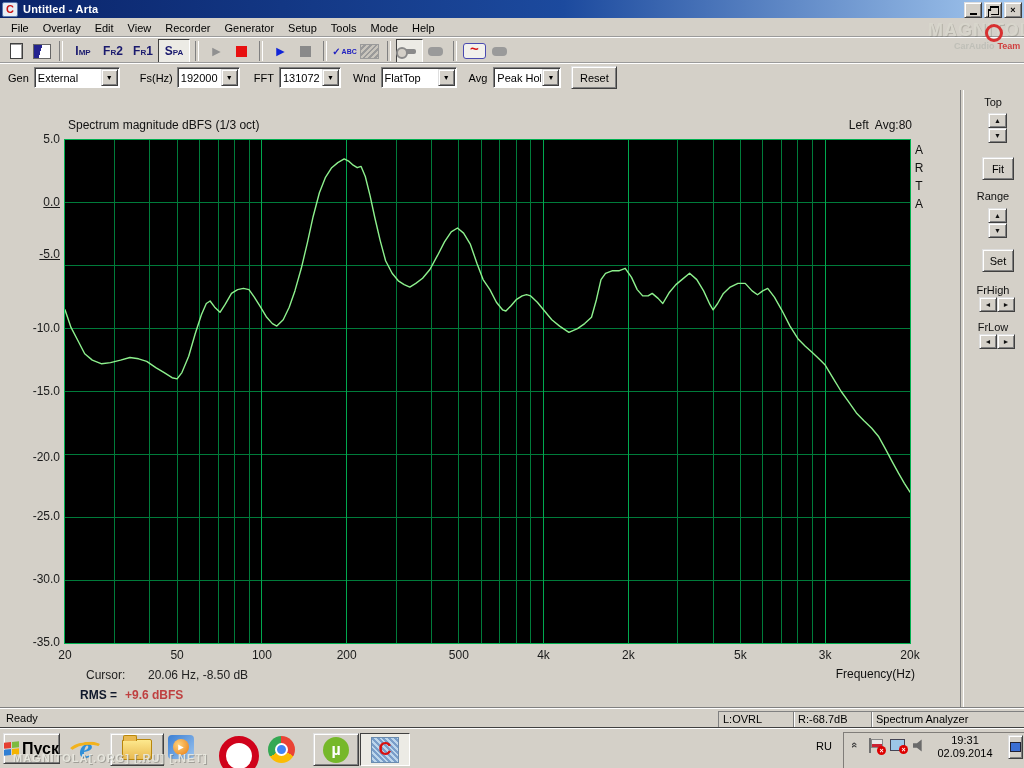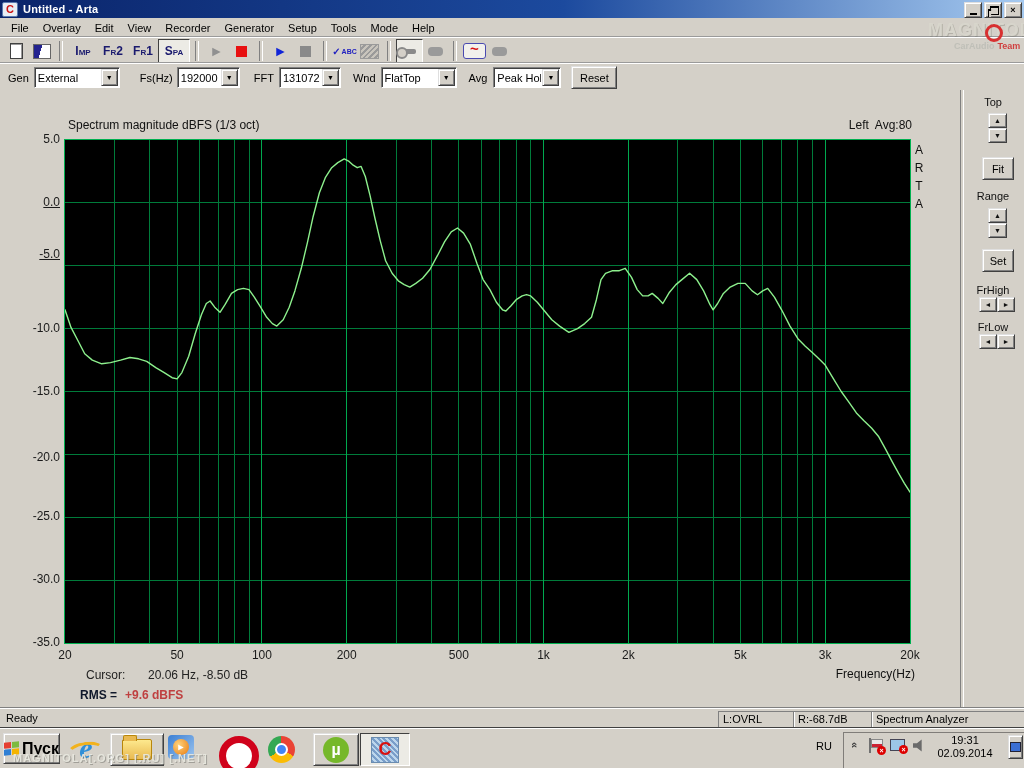--- a/index.html
+++ b/index.html
@@ -320,21 +320,21 @@
     <div class="ytick" style="top: 370.25px;">-25.0</div>
     <div class="ytick" style="top: 433.125px;">-30.0</div>
     <div class="ytick" style="top: 496px;">-35.0</div>
   </div>
 <div class="abs xlabels" id="x-labels">
     <div class="xtick" style="left: 0px;">20</div>
     <div class="xtick" style="left: 112.1px;">50</div>
     <div class="xtick" style="left: 196.9px;">100</div>
     <div class="xtick" style="left: 281.7px;">200</div>
     <div class="xtick" style="left: 393.8px;">500</div>
-    <div class="xtick" style="left: 478.5px;">1k</div>
+    <div class="xtick" style="left: 478.5px;">4k</div>
     <div class="xtick" style="left: 563.3px;">2k</div>
     <div class="xtick" style="left: 675.4px; text-align: center;">5k</div>
     <div class="xtick" style="left: 760.2px;">3k</div>
     <div class="xtick" style="left: 845px;">20k</div>
   </div>
 
 <div class="abs freq-label">Frequency(Hz)</div>
 <div class="abs cursor-label">Cursor:</div>
 <div class="abs cursor-value">20.06 Hz, -8.50 dB</div>
 <div class="abs rms-label">RMS =</div>

